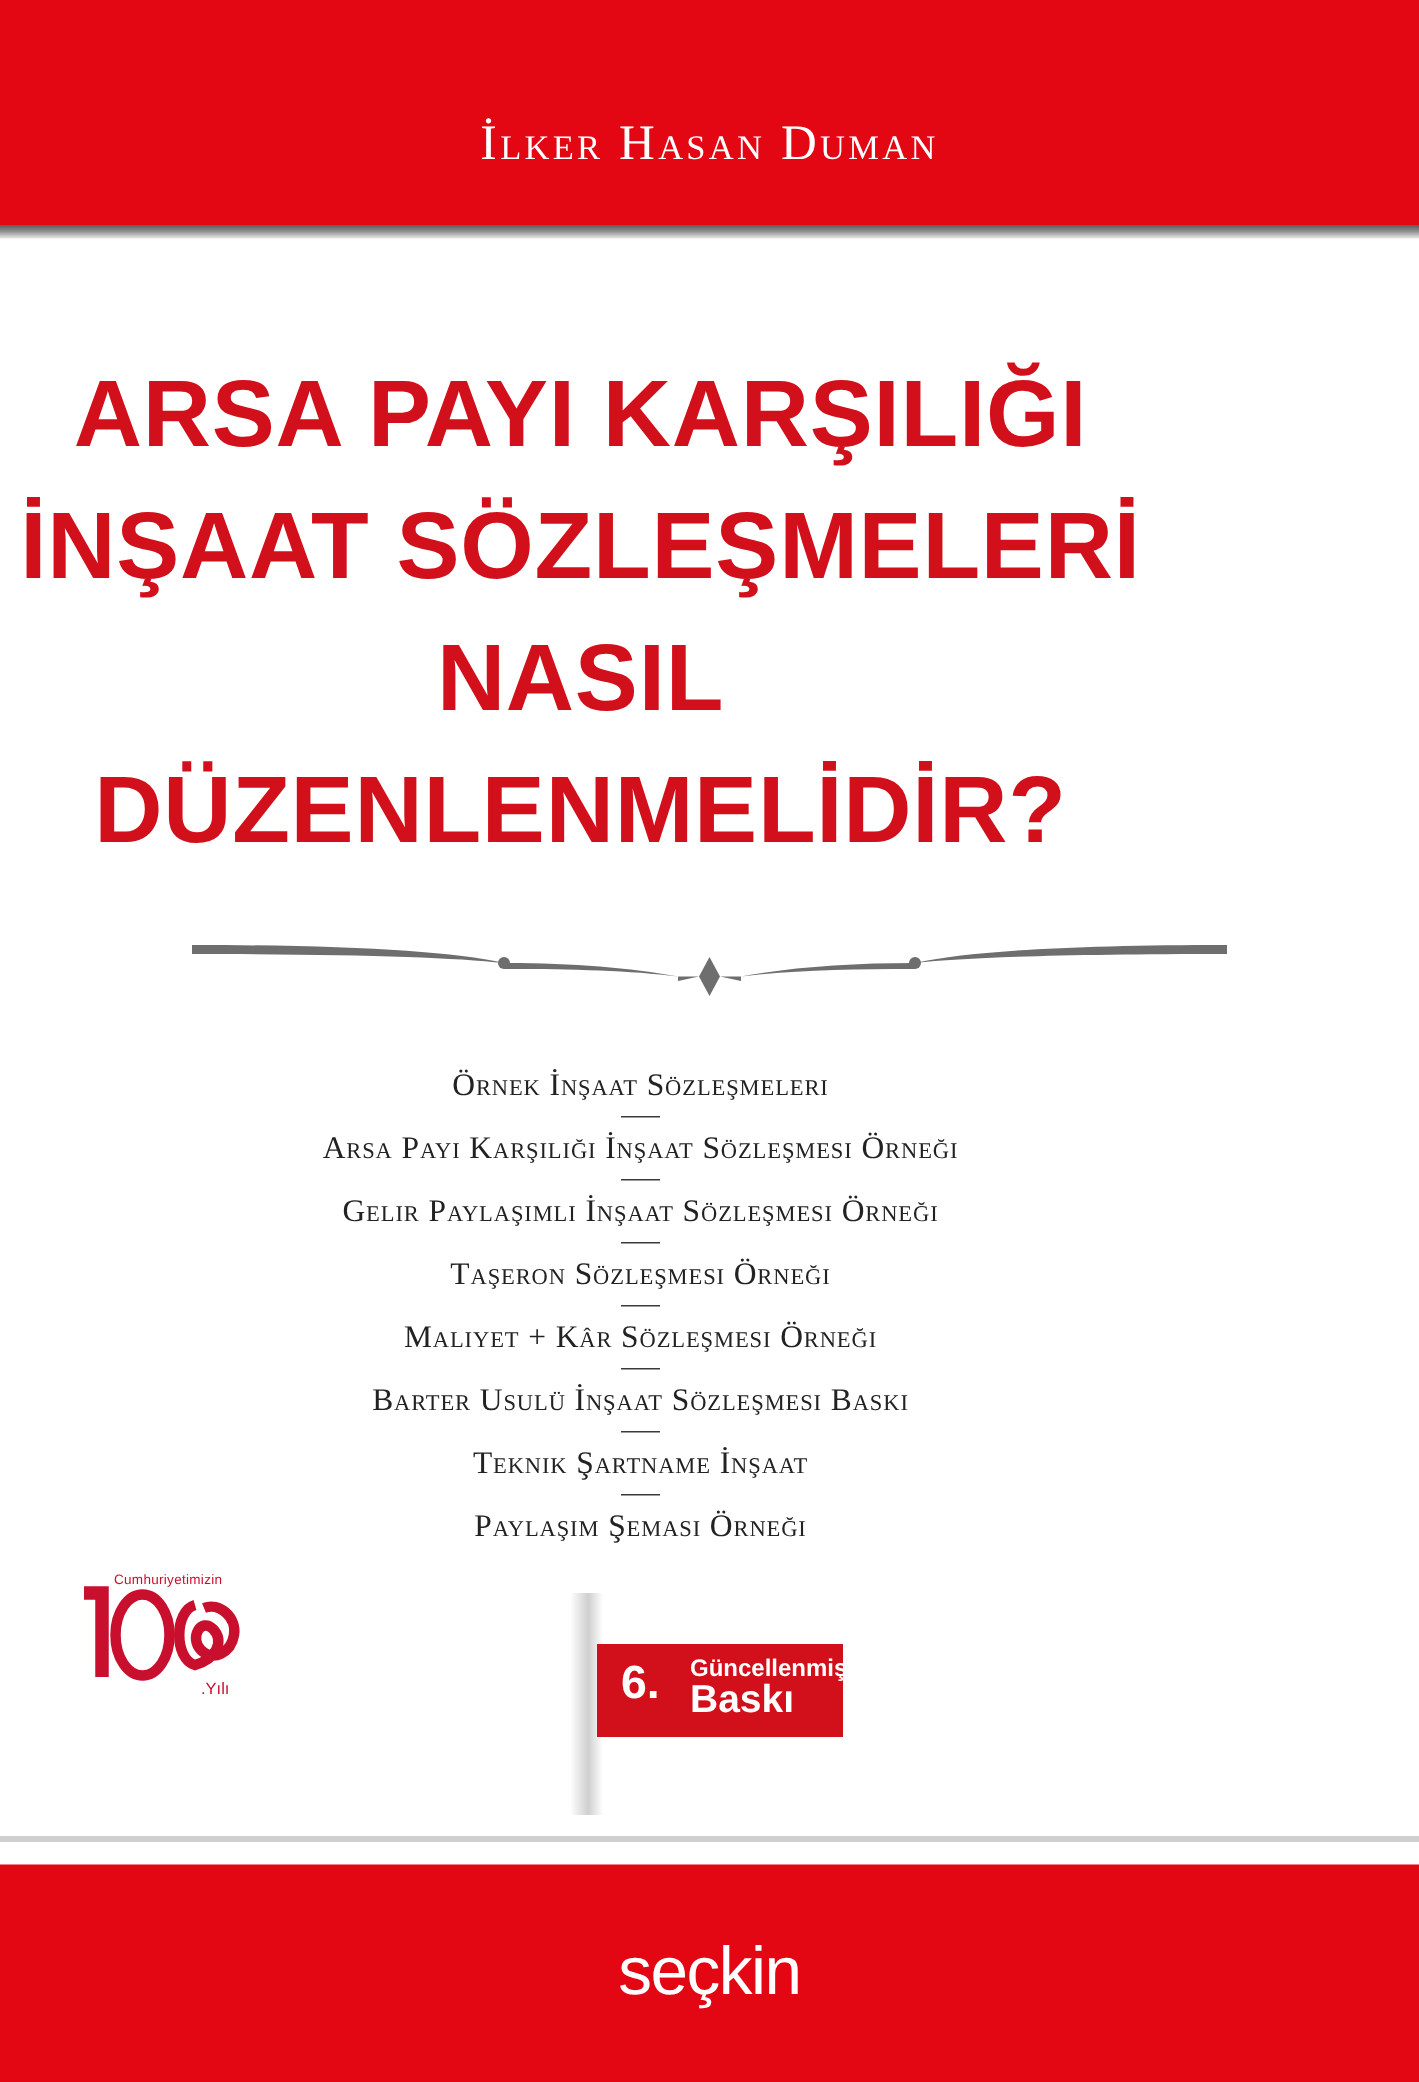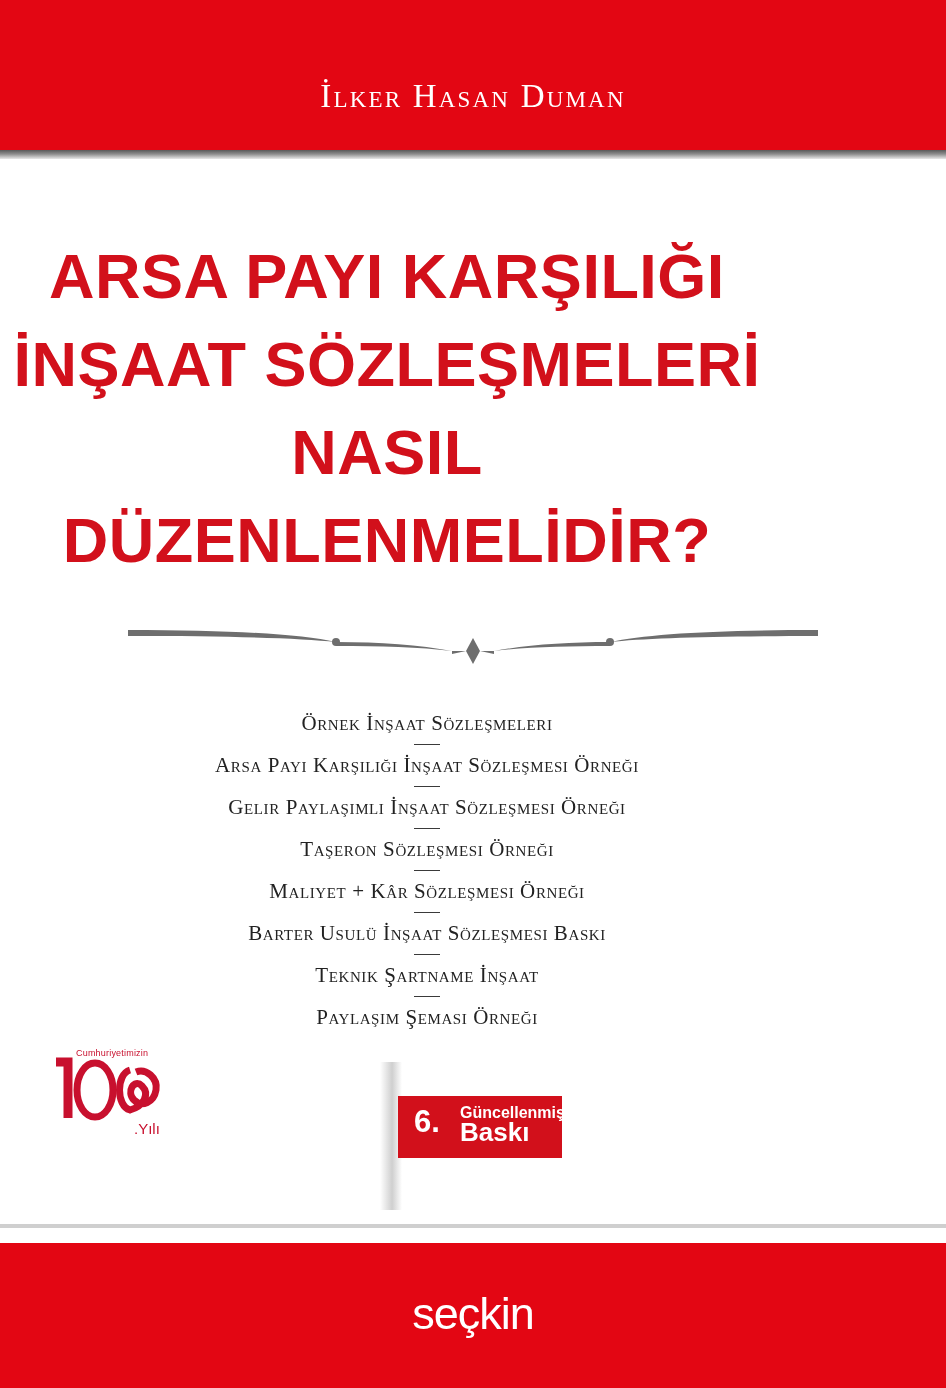--- a/index.html
+++ b/index.html
@@ -116,21 +116,21 @@
     font-size: 9px;
     color: #c8102e;
     letter-spacing: 0.2px;
     margin-left: 16px;
   }
   .yil-bottom-text {
     position: absolute;
     left: 96px;
     top: 72px;
     font-family: "Liberation Sans", sans-serif;
-    font-size: 15px;
+    font-size: 11px;
     color: #c8102e;
   }
 
   
   .edition-wrap {
     position: absolute;
     left: 380px;
     top: 1062px;
     width: 200px;
     height: 150px;

